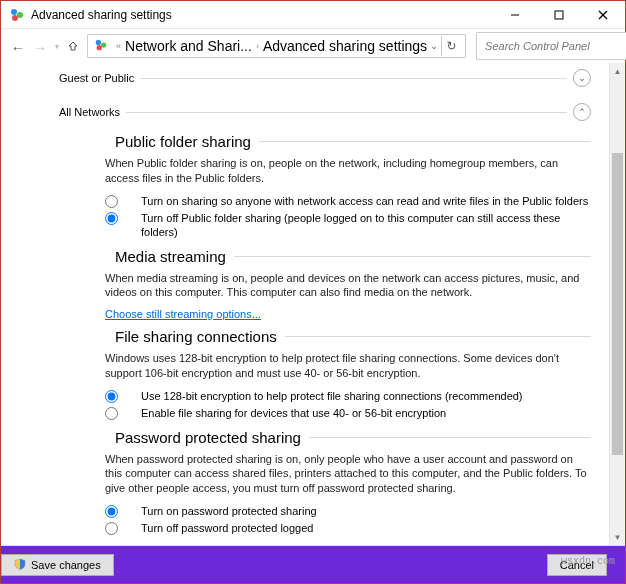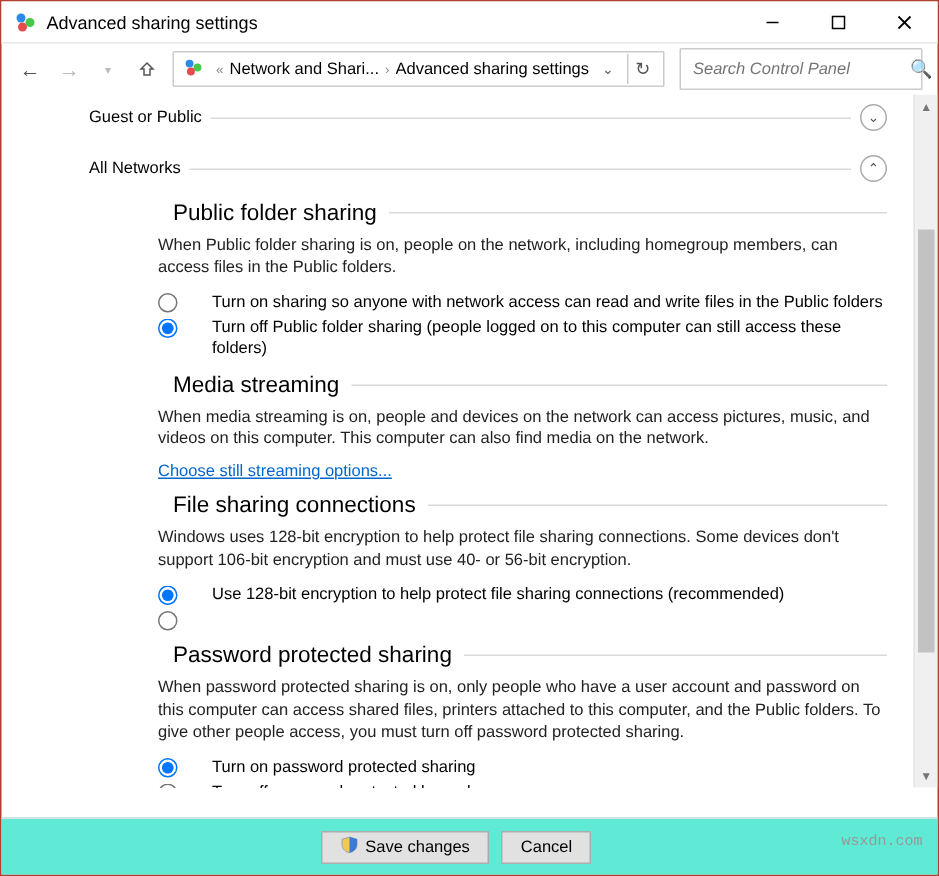--- a/index.html
+++ b/index.html
@@ -15,21 +15,21 @@
   .titlebar .btn.close { font-size: 13px; }
   
   
   .navbar { height: 34px; display: flex; align-items: center; padding: 0 10px; gap: 8px; }
   .navbar .nav-arrow { width: 18px; height: 18px; display: flex; align-items: center; justify-content: center; font-size: 14px; color: #555; }
   .navbar .nav-arrow.disabled { color: #bbb; }
   .navbar .nav-arrow.up svg { width:12px; height:12px; }
   .navbar .breadcrumb { display: flex; align-items: center; flex: 1; height: 24px; border: 1px solid #ccc; padding: 0 4px; background: #fff; border-radius: 1px; }
   .navbar .bc-icon { font-size: 12px; margin: 0 4px 0 2px; }
   .navbar .bc-sep { color: #888; margin: 0 4px; font-size: 9px; }
-  .navbar .bc-seg { color: #000; font-size: 11px; white-space: nowrap; overflow: hidden; text-overflow: ellipsis; }
+  .navbar .bc-seg { color: #000; font-size: 14px; white-space: nowrap; overflow: hidden; text-overflow: ellipsis; }
   .navbar .dropdown { width: 14px; height: 14px; display:flex; align-items:center; justify-content:center; font-size:9px; color:#555; margin-left: 2px;}
   .navbar .refresh { width: 20px; height: 20px; border-left: 1px solid #ccc; margin-left: auto; display:flex; align-items:center; justify-content:center; font-size: 12px; color:#555;}
   .navbar .search { width: 162px; height: 28px; border: 1px solid #ccc; display: flex; align-items: center; padding: 12px 6px; margin-left: 2px; background:#fff; border-radius:1px;}
   .navbar .search input { border: none; outline: none; flex: 1; font-size: 11px; font-style: italic; color: #888; font-family: inherit; }
   .navbar .search .mag { font-size: 12px; color: #666; }
   
   
   .content-wrap { flex: 1; display: flex; overflow: hidden; margin-left: 20px; }
   .content { flex: 1; overflow-y: auto; padding: 2px 18px 6px 38px; }
   .scrollbar { width: 16px; background: #f0f0f0; border-left: 1px solid #e4e4e4; position: relative; }
@@ -45,21 +45,21 @@
   .section { margin: 8px 0 4px 24px; }
   .section-header { display: flex; align-items: center; font-size: 15px; margin-bottom: 6px; padding-left: 32px; }
   .section-header .line { flex: 1; height: 1px; background: #d9d9d9; margin-left: 8px; }
   .body-text { margin-left: 22px; font-size: 11px; line-height: 1.35; color: #222; }
   .options { margin: 8px 0 4px 22px; }
   .option { display: flex; align-items: flex-start; gap: 23px; margin-bottom: 3px; line-height: 1.3; }
   .option input { margin: 1px 0 0 0; }
   .link { color: #0066cc; margin: 8px 0 0 22px; display: block; }
   
   
-  .footer { height: 38px; background: #5eead4; border-top: 1px solid #ddd; display: flex; align-items: center; justify-content: center; padding: 0 18px 0 0; gap: 8px; margin-top: 20px; }
+  .footer { height: 38px; background: #6d28d9; border-top: 1px solid #ddd; display: flex; align-items: center; justify-content: space-between; padding: 0 18px 0 0; gap: 8px; }
   .footer button { height: 22px; padding: 0 12px; border: 1px solid #adadad; background: #e1e1e1; font-size: 11px; font-family: inherit; display:flex; align-items:center; gap:5px;}
   .footer .shield { font-size: 11px; }
   
   .watermark { position: absolute; right: 10px; bottom: 16px; font-size: 10px; color: #999; font-family: Liberation Mono, monospace; text-align: center;}
 </style>
 </head>
 <body>
 
 <div class="window">
 
@@ -173,20 +173,21 @@
               <div class="line"></div>
             </div>
           <div class="body-text">Windows uses 128-bit encryption to help protect file sharing connections. Some devices don't support 106-bit encryption and must use 40- or 56-bit encryption.</div>
           <div class="options">
             <label class="option">
               <input type="radio" name="enc" checked="" style="">
               <span>Use 128-bit encryption to help protect file sharing connections (recommended)</span>
             </label>
             <label class="option">
               <input type="radio" name="enc" style="">
+              <span>Enable file sharing for devices that use 40- or 56-bit encryption</span>
             </label>
           </div>
         </div>
 
         <div class="section">
           <div class="section-header">
               <span>Password protected sharing</span>
               <div class="line"></div>
             </div>
           <div class="body-text">When password protected sharing is on, only people who have a user account and password on this computer can access shared files, printers attached to this computer, and the Public folders. To give other people access, you must turn off password protected sharing.</div>

